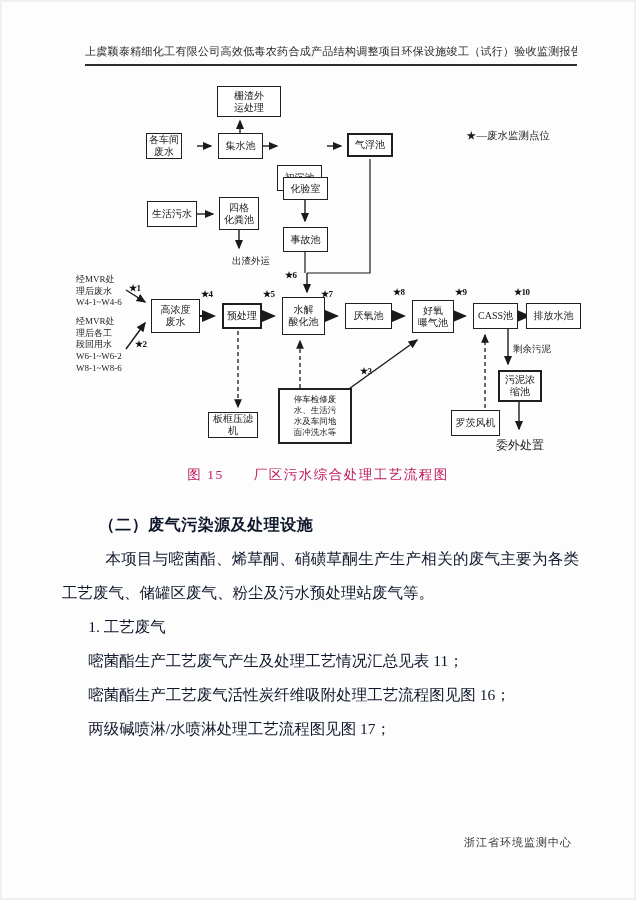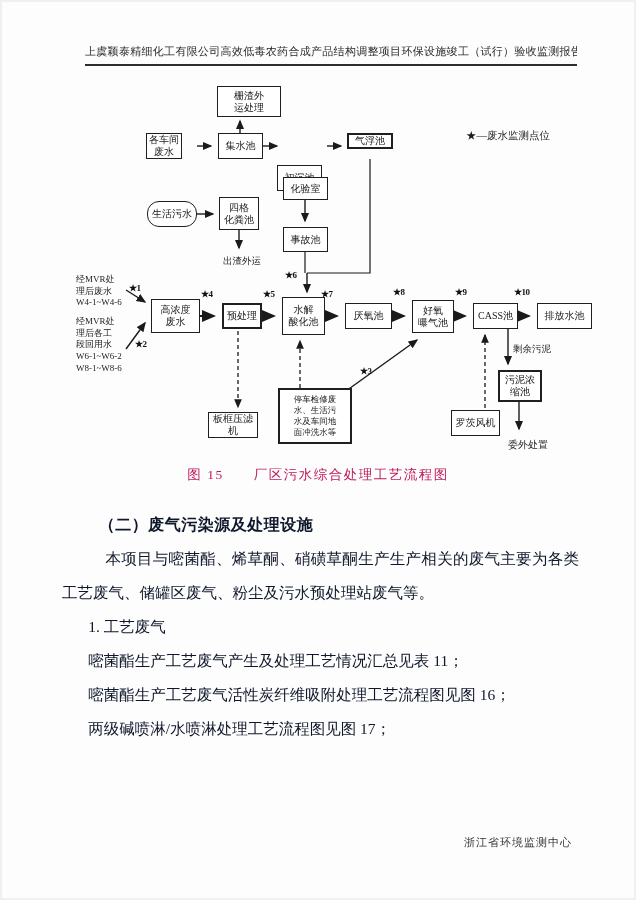--- a/index.html
+++ b/index.html
@@ -89,51 +89,51 @@
       <path d="M238 331 V407" stroke="#1a1a1a" stroke-width="1.3" stroke-dasharray="4 3" fill="none" marker-end="url(#ah)"></path>
       <path d="M300 388 V341" stroke="#1a1a1a" stroke-width="1.3" stroke-dasharray="4 3" fill="none" marker-end="url(#ah)"></path>
       <path d="M485 408 V335" stroke="#1a1a1a" stroke-width="1.3" stroke-dasharray="4 3" fill="none" marker-end="url(#ah)"></path>
     </svg>
 
     <div class="fbox" style="left:217px; top:86px; width:64px; height:31px;">栅渣外
 运处理</div>
     <div class="fbox" style="left:146px; top:133px; width:36px; height:26px;">各车间废水</div>
     <div class="fbox" style="left:218px; top:133px; width:45px; height:26px;">集水池</div>
     <div class="fbox" style="left:277px; top:133px; width:45px; height:26px;margin-top:32px;">初沉池</div>
-    <div class="fbox thick" style="left:347px; top:133px; width:46px; height:16px;">气浮池</div>
+    <div class="fbox thick" style="left:347px; top:133px; width:46px; height:24px;">气浮池</div>
 
-    <div class="fbox" style="left:147px; top:201px; width:50px; height:26px;border-radius:12px;">生活污水</div>
+    <div class="fbox" style="left:147px; top:201px; width:50px; height:26px;">生活污水</div>
     <div class="fbox" style="left:219px; top:197px; width:40px; height:33px;">四格
 化粪池</div>
     <div class="fbox" style="left:283px; top:177px; width:45px; height:23px;">化验室</div>
     <div class="fbox" style="left:283px; top:227px; width:45px; height:25px;">事故池</div>
 
     <div class="fbox" style="left:151px; top:299px; width:49px; height:34px;">高浓度
 废水</div>
     <div class="fbox thick" style="left:222px; top:303px; width:40px; height:26px;">预处理</div>
     <div class="fbox" style="left:282px; top:297px; width:43px; height:38px;">水解
 酸化池</div>
     <div class="fbox" style="left:345px; top:303px; width:47px; height:26px;">厌氧池</div>
     <div class="fbox" style="left:412px; top:300px; width:42px; height:33px;">好氧
 曝气池</div>
     <div class="fbox" style="left:473px; top:303px; width:45px; height:26px;">CASS池</div>
-    <div class="fbox" style="left:537px; top:303px; width:55px; height:26px;">排放水池</div>
+    <div class="fbox" style="left:526px; top:303px; width:55px; height:26px;">排放水池</div>
 
     <div class="fbox thick" style="left:498px; top:370px; width:44px; height:32px;">污泥浓
 缩池</div>
     <div class="fbox" style="left:451px; top:410px; width:49px; height:26px;">罗茨风机</div>
     <div class="fbox thick tiny" style="left:278px; top:388px; width:74px; height:56px;">停车检修废
 水、生活污
 水及车间地
 面冲洗水等</div>
     <div class="fbox" style="left:208px; top:412px; width:50px; height:26px;">板框压滤机</div>
 
-    <div class="note" style="left:214px; top:255px; width:56px; text-align:center;">出渣外运</div>
+    <div class="note" style="left:214px; top:255px; width:56px; text-align:right;">出渣外运</div>
     <div class="note" style="left:513px; top:343px;">剩余污泥</div>
-    <div class="note" style="left:492px; top:438px; width:56px; text-align:right; font-size:10px;">委外处置</div>
+    <div class="note" style="left:492px; top:438px; width:56px; text-align:center; font-size:12px;">委外处置</div>
     <div class="note" style="left:76px; top:274px; width:66px; font-size:9px;">经MVR处
 理后废水
 W4-1~W4-6</div>
     <div class="note" style="left:76px; top:316px; width:66px; font-size:9px;">经MVR处
 理后各工
 段回用水
 W6-1~W6-2
 W8-1~W8-6</div>
 
     <span class="star" style="left:129px; top:283px;">★1</span>

